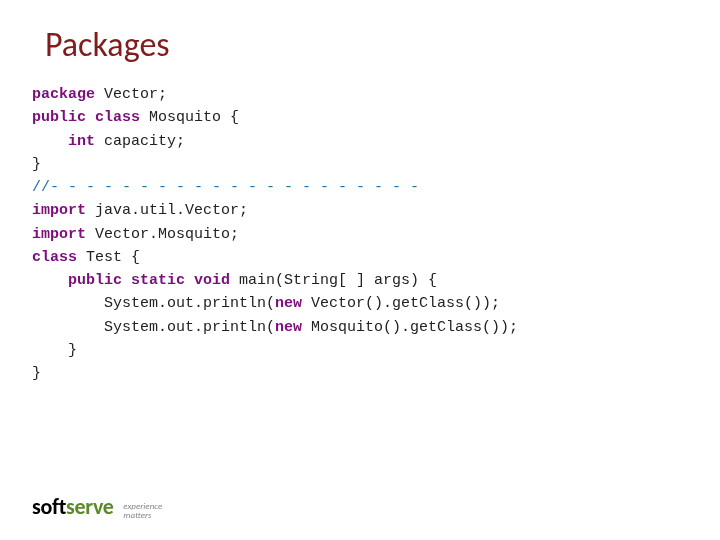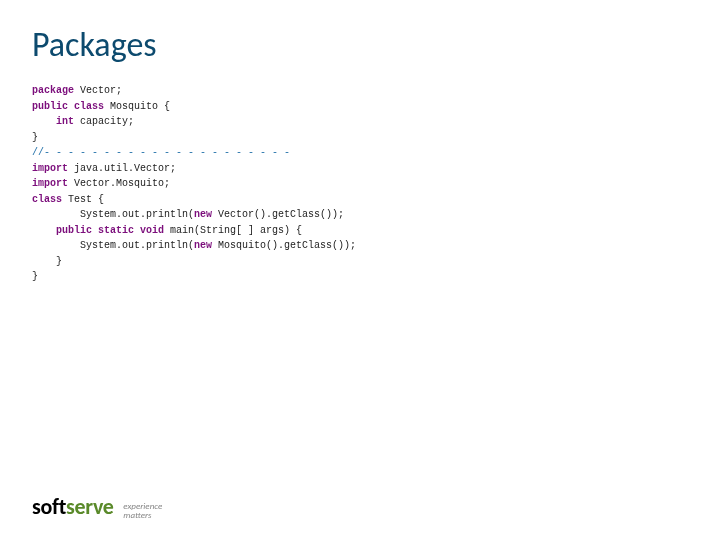--- a/index.html
+++ b/index.html
@@ -10,32 +10,32 @@
     background: #ffffff;
     font-family: "Segoe UI", Calibri, Arial, sans-serif;
     position: relative;
     overflow: hidden;
   }
   .slide {
     padding: 24px 32px 0 32px;
   }
   .title {
     font-size: 34px;
-    color: #0c4a6e;
+    color: #7f1d1d;
     font-weight: 400;
-    margin: 0 0 18px 0;
+    margin: 0 0 18px 13px;
   }
   .body-text {
     font-size: 15px;
     color: #222;
     margin: 0 0 8px 0;
   }
   .code-line {
     font-family: Consolas, "Courier New", monospace;
-    font-size: 10px;
+    font-size: 15px;
     line-height: 1.55;
     color: #222;
     white-space: pre;
   }
   .kw { color: #7c0f7c; font-weight: bold; }
   .cm { color: #1f6fa8; }
   .footer {
     position: absolute;
     left: 32px;
     bottom: 20px;
@@ -53,22 +53,22 @@
 
   <div>
     <div class="code-line"><span class="kw">package</span><span> Vector;</span></div>
     <div class="code-line"><span class="kw">public</span><span class="kw"> class</span><span> Mosquito {</span></div>
     <div class="code-line">    <span class="kw">int</span><span> capacity;</span></div>
     <div class="code-line">}</div>
     <div class="code-line cm">//- - - - - - - - - - - - - - - - - - - - -</div>
     <div class="code-line"><span class="kw">import</span><span> java.util.Vector;</span></div>
     <div class="code-line"><span class="kw">import</span><span> Vector.Mosquito;</span></div>
     <div class="code-line"><span class="kw">class</span><span> Test {</span></div>
+    <div class="code-line">    <span class="kw">public</span><span class="kw"> static</span><span class="kw"> void</span><span> main(String[ ] args) {</span></div>
     <div class="code-line"><span>        System.out.println(</span><span class="kw">new</span><span> Vector().getClass());</span></div>
-    <div class="code-line">    <span class="kw">public</span><span class="kw"> static</span><span class="kw"> void</span><span> main(String[ ] args) {</span></div>
     <div class="code-line"><span>        System.out.println(</span><span class="kw">new</span><span> Mosquito().getClass());</span></div>
     <div class="code-line">    }</div>
     <div class="code-line">}</div>
   </div>
 </div>
 
 <div class="footer">
   <span class="logo-soft">soft</span><span class="logo-serve">serve</span>
   <span class="logo-tag"><span>experience</span><br><span>matters</span></span>
 </div>

